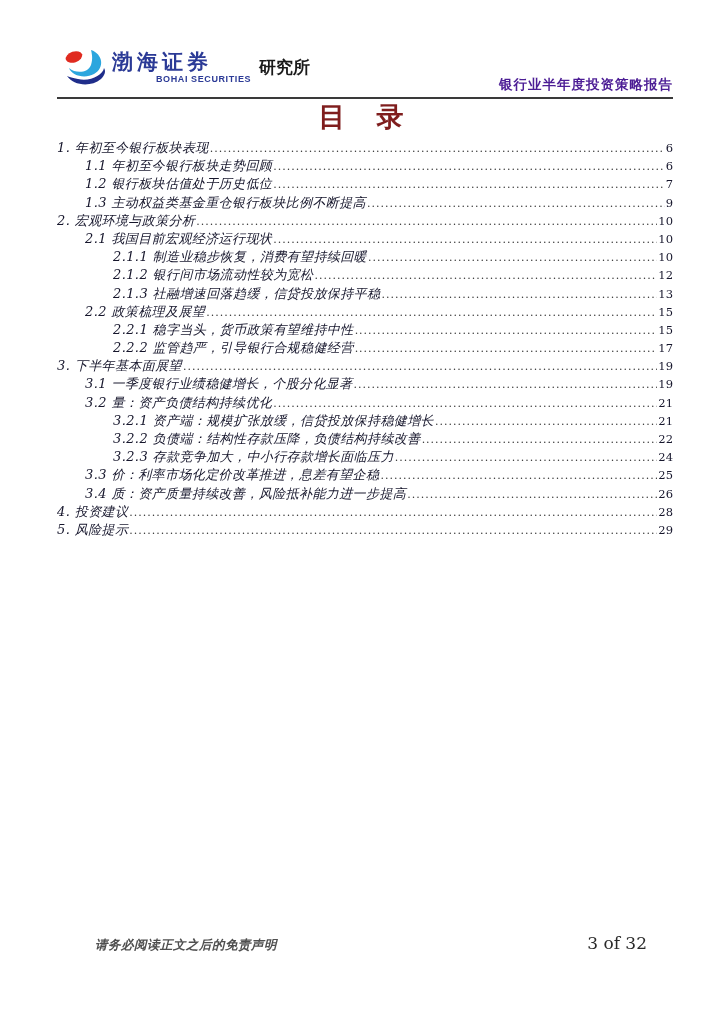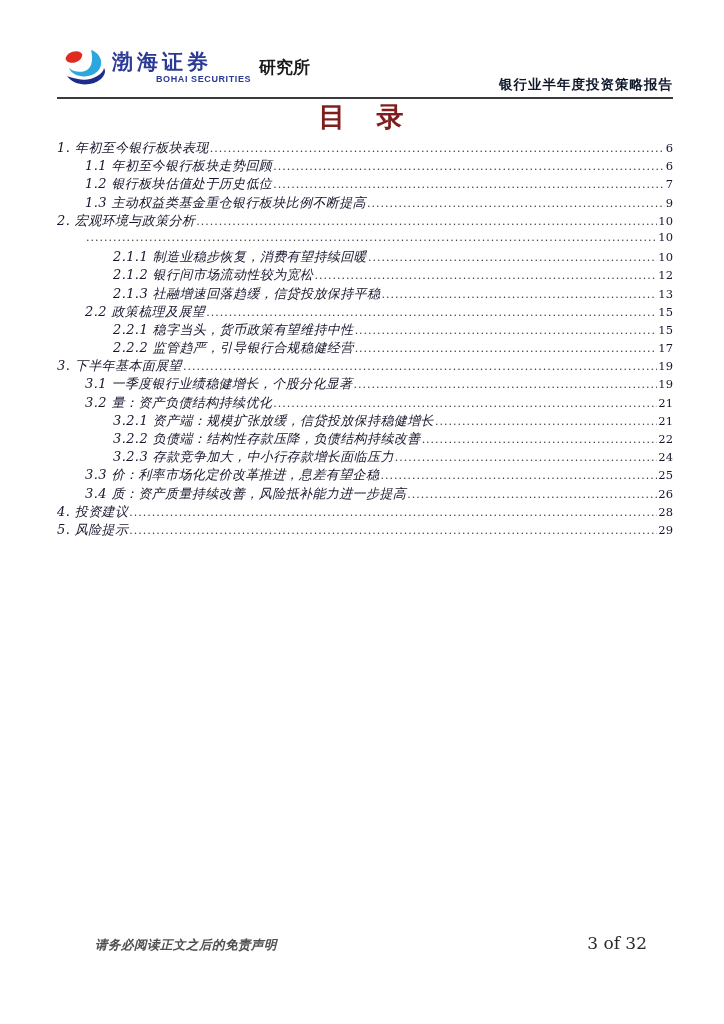--- a/index.html
+++ b/index.html
@@ -58,21 +58,21 @@
     font-weight: bold;
     color: #1a1a1a;
     white-space: nowrap;
   }
   .report-type {
     position: absolute;
     right: 0;
     bottom: 3px;
     font-size: 13.5px;
     font-weight: bold;
-    color: #0f172a;
+    color: #4c1d95;
     letter-spacing: 1px;
     white-space: nowrap;
   }
 
   
   .toc-title {
     position: absolute;
     top: 99px;
     left: 0;
     width: 100%;
@@ -181,20 +181,21 @@
       <span class="toc-label">1.3 主动权益类基金重仓银行板块比例不断提高</span>
       <span class="toc-dots">....................................................................................................................................................................................................................................................................</span>
       <span class="toc-page">9</span>
     </div>
       <div class="toc-row level-1">
       <span class="toc-label">2. 宏观环境与政策分析</span>
       <span class="toc-dots">....................................................................................................................................................................................................................................................................</span>
       <span class="toc-page">10</span>
     </div>
       <div class="toc-row level-2">
+      <span class="toc-label">2.1 我国目前宏观经济运行现状</span>
       <span class="toc-dots">....................................................................................................................................................................................................................................................................</span>
       <span class="toc-page">10</span>
     </div>
       <div class="toc-row level-3">
       <span class="toc-label">2.1.1 制造业稳步恢复，消费有望持续回暖</span>
       <span class="toc-dots">....................................................................................................................................................................................................................................................................</span>
       <span class="toc-page">10</span>
     </div>
       <div class="toc-row level-3">
       <span class="toc-label">2.1.2 银行间市场流动性较为宽松</span>

